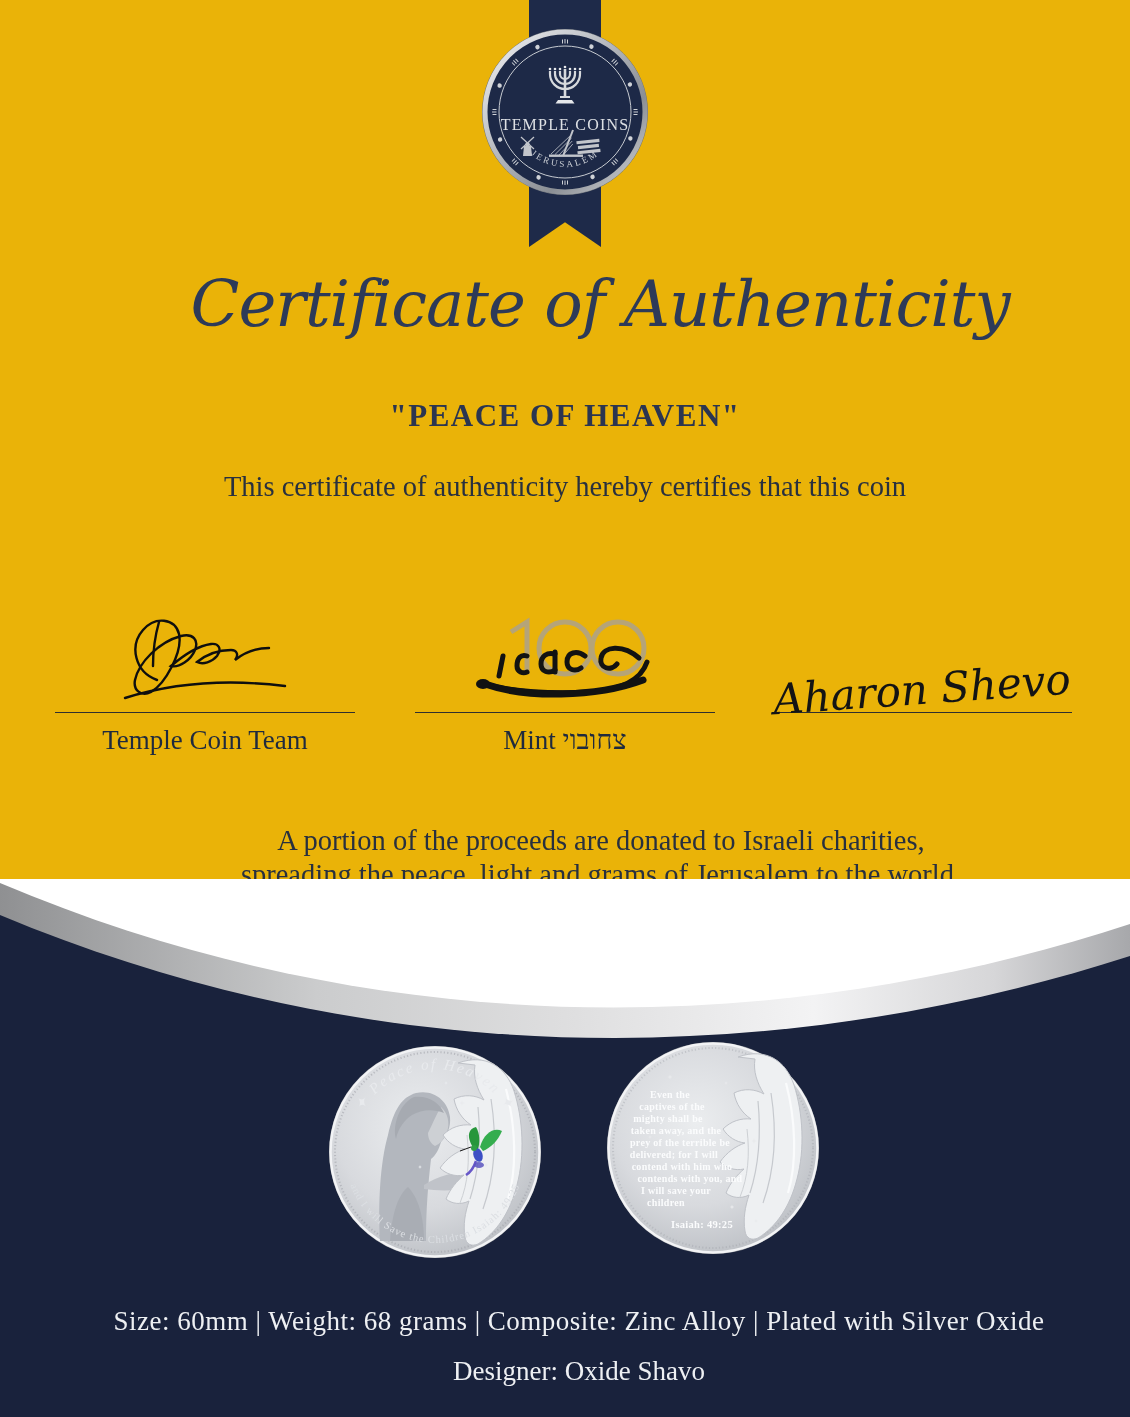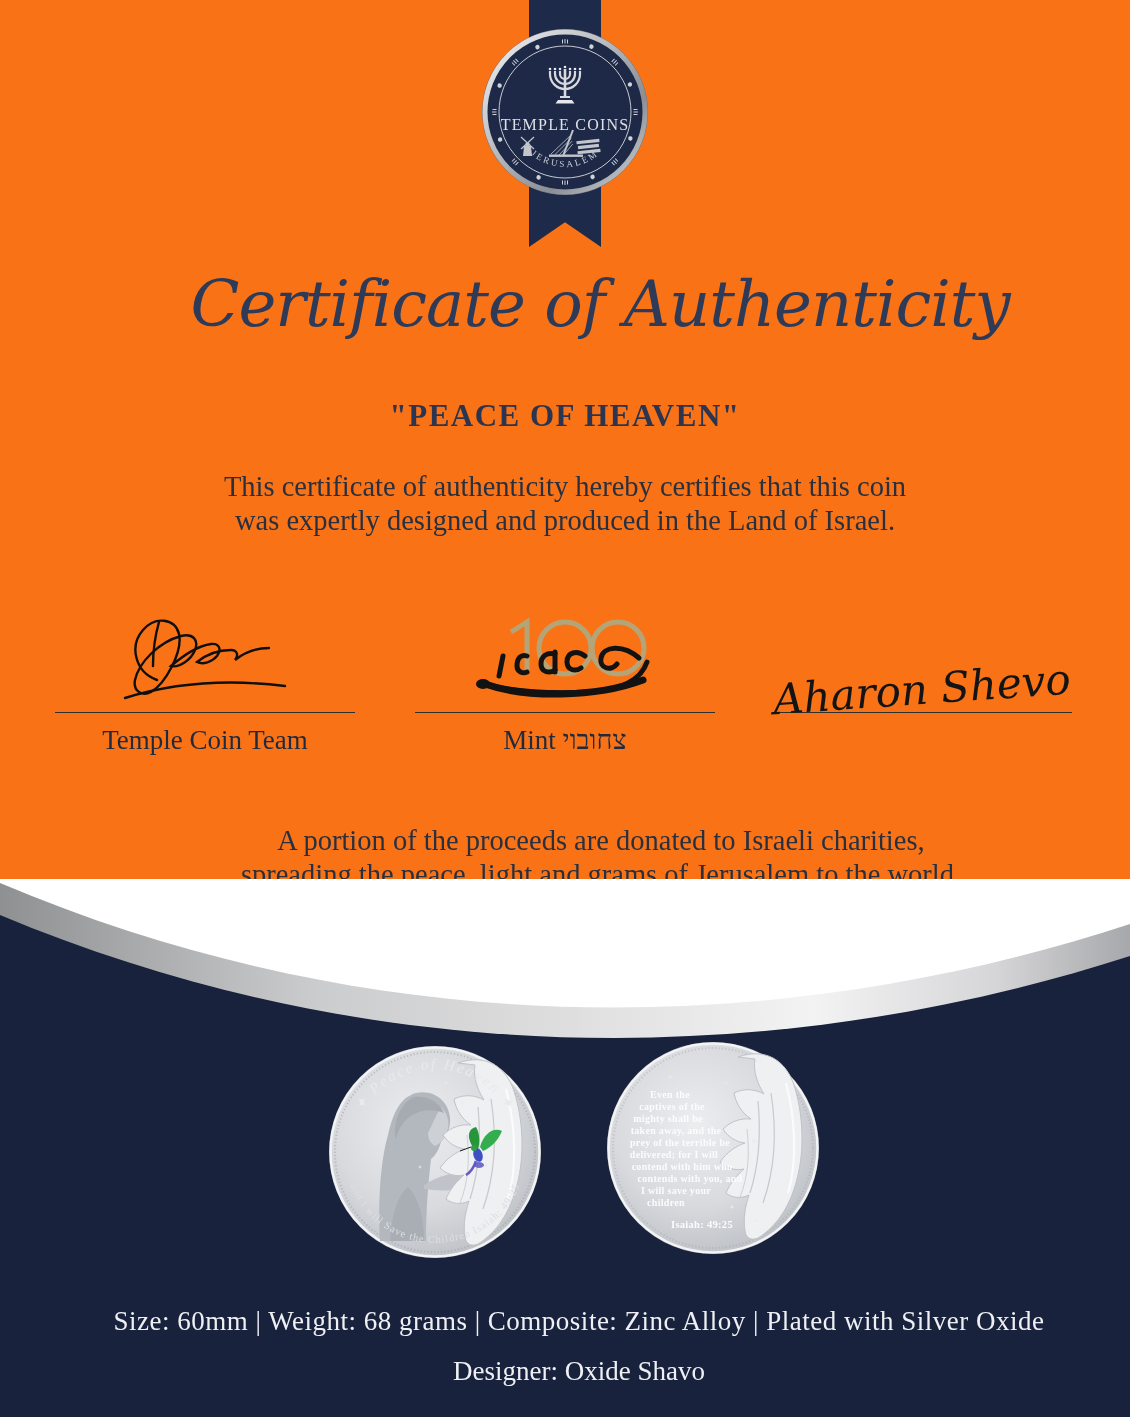--- a/index.html
+++ b/index.html
@@ -1,16 +1,16 @@
 <!DOCTYPE html>
 <html><head>
 <meta charset="utf-8">
 <style>
   html,body{margin:0;padding:0;background:#e8e8e8;}
-  .page{position:relative;width:1130px;height:1417px;background:#f97316;overflow:hidden;
+  .page{position:relative;width:1130px;height:1417px;background:#eab308;overflow:hidden;
         font-family:"Liberation Serif","DejaVu Serif",serif;}
   
   .ribbon{position:absolute;left:529px;top:0;width:72px;height:247px;background:#1e2a49;
           clip-path:polygon(0 0,100% 0,100% 100%,50% 90%,0 100%);}
   .badge{position:absolute;left:480px;top:27px;}
   
   .script-title{position:absolute;top:258px;left:0;width:100%;margin:0;text-align:center;
     font-family:"DejaVu Serif",serif;font-style:italic;font-weight:400;font-size:64px;
     letter-spacing:-1px;color:#2d3a58;line-height:92px;padding-left:35px;}
   .coin-name{position:absolute;top:398px;left:0;width:100%;margin:0;text-align:center;
@@ -199,21 +199,20 @@
     <text font-size="9" letter-spacing="2.5" fill="#ccd0d6">
       <textPath href="#jerArc" startOffset="50%" text-anchor="middle">JERUSALEM</textPath>
     </text>
   </svg>
 
   <h1 class="script-title">Certificate of Authenticity</h1>
   <h2 class="coin-name">"PEACE OF HEAVEN"</h2>
 
   <p class="statement">
     <span>This certificate of authenticity hereby certifies that this coin</span><br>
-    <span>was expertly designed and produced in the Land of Israel.</span>
   </p>
 
   <div class="sig-col sig-col2">
     <div class="sig-art">
       <svg width="300" height="108" viewBox="0 0 300 108">
         <g fill="none" stroke="#b5a478" stroke-width="5">
           <path d="M96,28 L112,18 L112,70"></path>
           <circle cx="150" cy="44" r="26"></circle>
           <circle cx="203" cy="44" r="26"></circle>
         </g>

